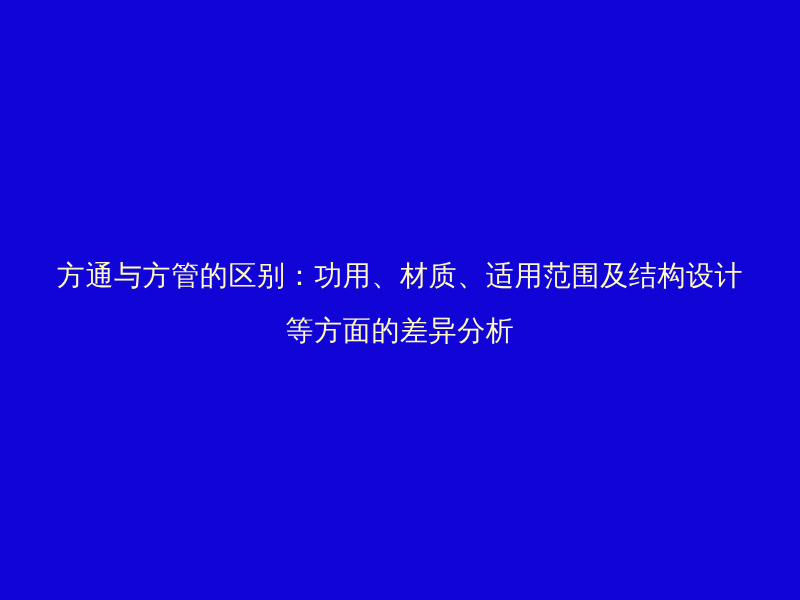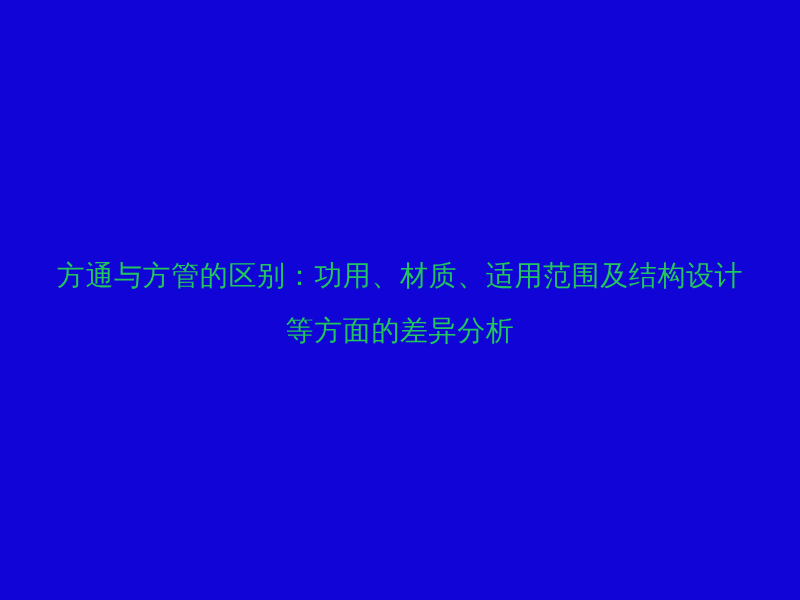--- a/index.html
+++ b/index.html
@@ -52,15 +52,15 @@
     word-break: break-all;
     white-space: normal;
     -webkit-font-smoothing: antialiased;
   }
 </style>
 </head>
 <body style="background-color: rgb(16, 5, 214);">
 
 <div class="slide" style="background-color: rgb(16, 5, 214);">
   <div class="title-block">
-    <h1 class="slide-title" style="color: #22c55e;">方通与方管的区别：功用、材质、适用范围及结构设计等方面的差异分析</h1>
+    <h1 class="slide-title" style="color: #fef9c3;">方通与方管的区别：功用、材质、适用范围及结构设计等方面的差异分析</h1>
   </div>
 </div>
 
 </body></html>

